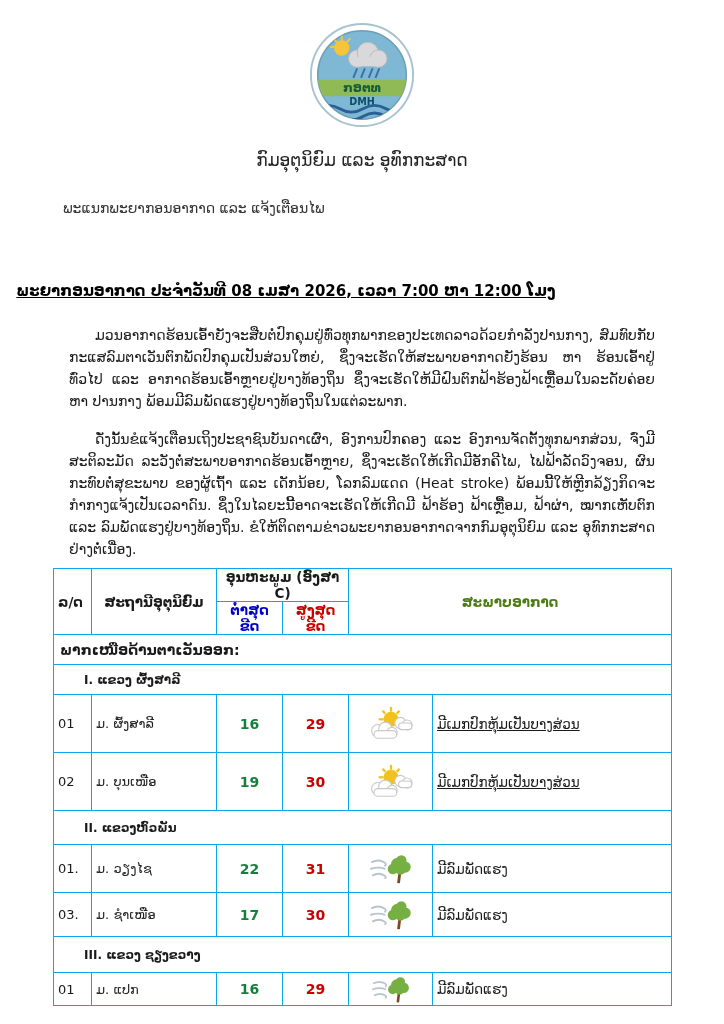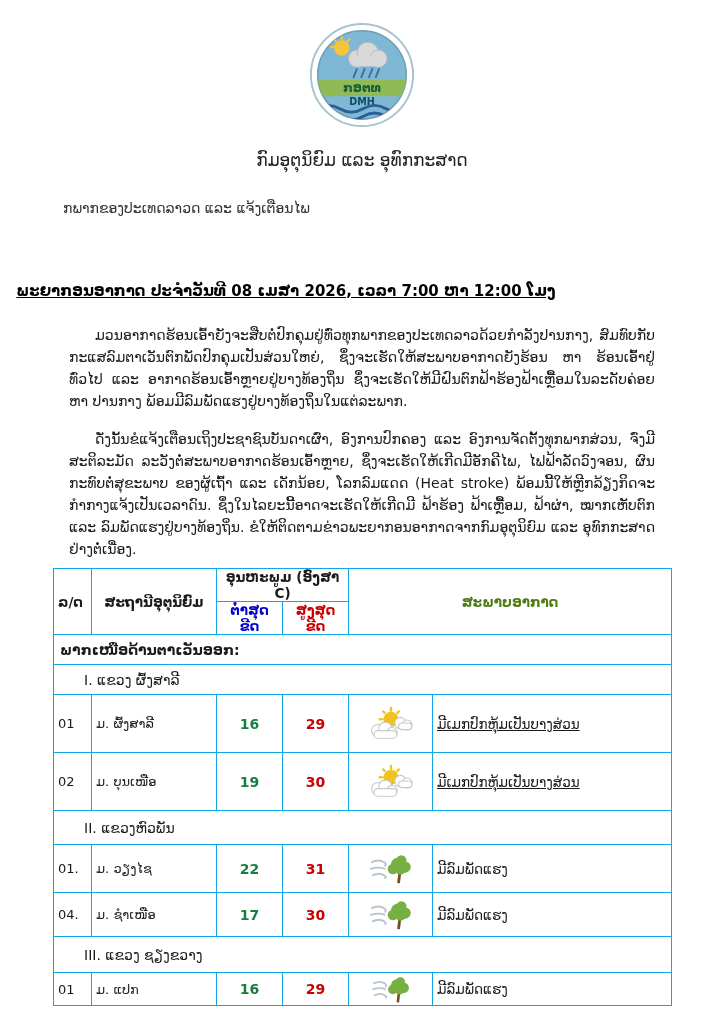--- a/index.html
+++ b/index.html
@@ -33,21 +33,21 @@
   .c-min-hdr{text-align:center;font-weight:bold;color:#0000cd;}
   .c-max-hdr{text-align:center;font-weight:bold;color:#cc0000;}
   .c-weather-hdr{vertical-align:top;text-align:center;font-weight:bold;padding-top:3px;color:#4d7c0f;}
   .c-station{padding-left:12px;font-size:13px;color:#222;}
   .c-min{text-align:center;font-weight:bold;color:#15803d;font-size:14px;}
   .c-max{text-align:center;font-weight:bold;color:#cc0000;font-size:14px;}
   .c-icon{text-align:center;}
   .c-cond{padding-left:16px;font-weight:normal;font-size:13.5px;}
   .c-cond .u{text-decoration:underline;}
   .row-region td{font-weight:bold;padding-left:6px;font-size:14px;}
-  .row-section td{font-weight:normal;padding-left:30px;font-size:14px;margin-top:48px;}
+  .row-section td{font-weight:bold;padding-left:30px;font-size:12px;margin-top:48px;}
   svg{display:block;margin:0 auto;}
 </style>
 </head>
 <body>
 
 <div class="logo-wrap">
   <svg width="106" height="106" viewBox="0 0 110 110">
     <defs>
         <clipPath id="lc">
           <circle cx="55" cy="55" r="46"></circle>
@@ -84,21 +84,21 @@
 
       <g stroke="#2a5f96" stroke-width="3" fill="none">
         <path d="M8 90 q12 -7 24 0 t24 0 t24 0 t24 0"></path>
         <path d="M8 98 q12 -7 24 0 t24 0 t24 0 t24 0"></path>
       </g>
     </g>
   </svg>
 </div>
 
 <div class="doc-title">ກົມອຸຕຸນິຍົມ ແລະ ອຸທົກກະສາດ</div>
-<div class="division-line">ກພາກຂອງປະເທດລາວດ ແລະ ແຈ້ງເຕືອນໄພ</div>
+<div class="division-line">ພະແນກພະຍາກອນອາກາດ ແລະ ແຈ້ງເຕືອນໄພ</div>
 <div class="date-heading">ພະຍາກອນອາກາດ ປະຈໍາວັນທີ 08 ເມສາ 2026, ເວລາ 7:00 ຫາ 12:00 ໂມງ</div>
 
 <div class="body-text">
   <p>ມວນອາກາດຮ້ອນເອົ້າຍັງຈະສືບຕໍ່ປົກຄຸມຢູ່ທົ່ວທຸກພາກຂອງປະເທດລາວດ້ວຍກໍາລັງປານກາງ, ສົມທົບກັບກະແສລົມຕາເວັນຕົກພັດປົກຄຸມເປັນສ່ວນໃຫຍ່, ຊຶ່ງຈະເຮັດໃຫ້ສະພາບອາກາດຍັງຮ້ອນ ຫາ ຮ້ອນເອົ້າຢູ່ທົ່ວໄປ ແລະ ອາກາດຮ້ອນເອົ້າຫຼາຍຢູ່ບາງທ້ອງຖິ່ນ ຊຶ່ງຈະເຮັດໃຫ້ມີຝົນຕົກຟ້າຮ້ອງຟ້າເຫຼື້ອມໃນລະດັບຄ່ອຍ ຫາ ປານກາງ ພ້ອມມີລົມພັດແຮງຢູ່ບາງທ້ອງຖິ່ນໃນແຕ່ລະພາກ.</p>
   <p>ດັ່ງນັ້ນຂໍແຈ້ງເຕືອນເຖິງປະຊາຊົນບັນດາເຜົ່າ, ອົງການປົກຄອງ ແລະ ອົງການຈັດຕັ້ງທຸກພາກສ່ວນ, ຈົ່ງມີສະຕິລະມັດ ລະວັງຕໍ່ສະພາບອາກາດຮ້ອນເອົ້າຫຼາຍ, ຊຶ່ງຈະເຮັດໃຫ້ເກີດມີອັກຄີໄພ, ໄຟຟ້າລັດວົງຈອນ, ຜົນກະທົບຕໍ່ສຸຂະພາບ ຂອງຜູ້ເຖົ້າ ແລະ ເດັກນ້ອຍ, ໂລກລົມແດດ (Heat stroke) ພ້ອມນີ້ໃຫ້ຫຼີກລ້ຽງກິດຈະກໍາກາງແຈ້ງເປັນເວລາດົນ. ຊຶ່ງໃນໄລຍະນີ້ອາດຈະເຮັດໃຫ້ເກີດມີ ຟ້າຮ້ອງ ຟ້າເຫຼື້ອມ, ຟ້າຜ່າ, ໝາກເຫັບຕົກ ແລະ ລົມພັດແຮງຢູ່ບາງທ້ອງຖິ່ນ. ຂໍໃຫ້ຕິດຕາມຂ່າວພະຍາກອນອາກາດຈາກກົມອຸຕຸນິຍົມ ແລະ ອຸທົກກະສາດຢ່າງຕໍ່ເນື່ອງ.</p>
 </div>
 
 <table class="fc-table">
   <colgroup>
     <col style="width:38px">
@@ -209,21 +209,21 @@
               <circle cx="25" cy="17" r="5.5"></circle>
               <circle cx="34" cy="8" r="5.5"></circle>
               <circle cx="33" cy="17" r="6"></circle>
         </g>
       </svg>
     </td>
     <td class="c-cond"><span>ມີລົມພັດແຮງ</span></td>
   </tr>
 
   <tr class="rh44">
-    <td class="c-no">04.</td>
+    <td class="c-no">03.</td>
     <td class="c-station">ມ. ຊໍາເໜືອ</td>
     <td class="c-min">17</td>
     <td class="c-max">30</td>
     <td class="c-icon">
       <svg width="44" height="32" viewBox="0 0 46 34">
         <g stroke="#b9c4cc" stroke-width="2" fill="none">
           <path d="M2 10 q8 -4 14 0 q3 2 0 4"></path>
               <path d="M1 17 q9 -3 16 0"></path>
               <path d="M3 24 q8 -4 13 0 q3 2 0 3"></path>
         </g>

